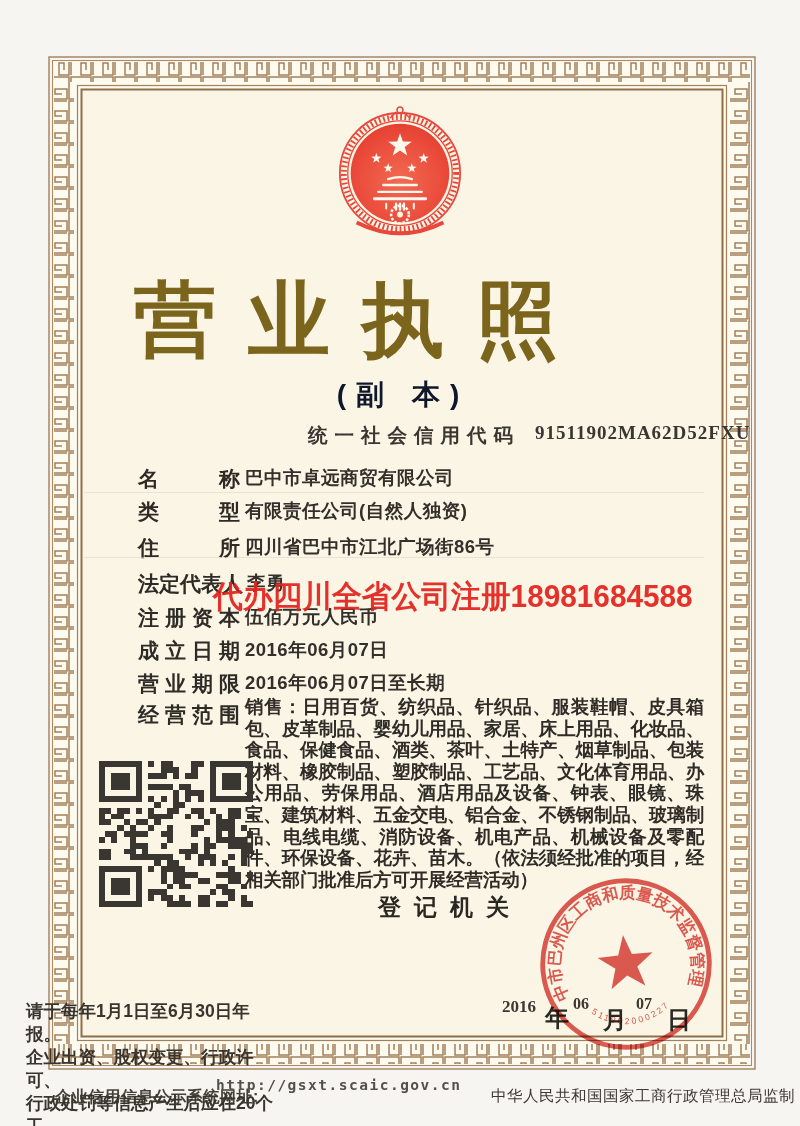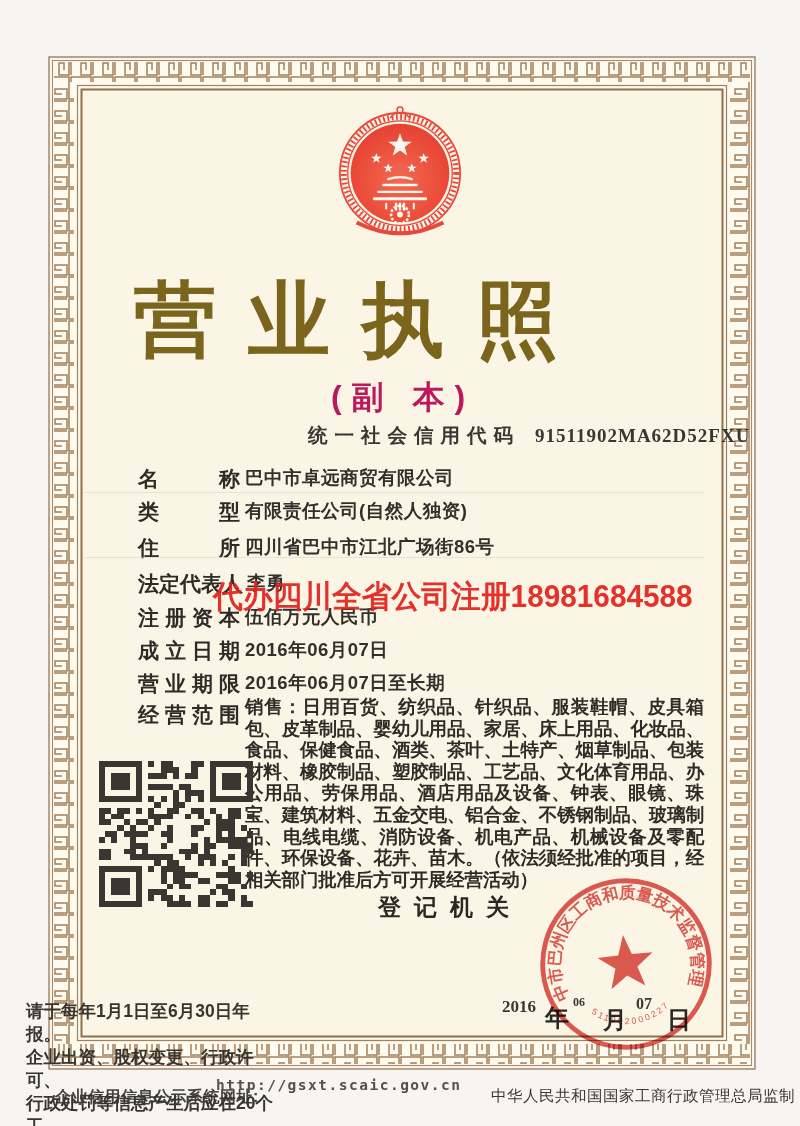--- a/index.html
+++ b/index.html
@@ -15,23 +15,23 @@
   
   #emblem{left:331px;top:104px;}
   
   #title{
     left:0;top:270px;width:692px;text-align:center;
     font-size:82px;font-weight:800;color:#7b651c;
     letter-spacing:32px;text-indent:32px;line-height:100px;white-space:nowrap;
   }
   #subtitle{
     left:0;top:376px;width:796px;text-align:center;
-    font-size:32px;font-weight:700;color:#be185d;letter-spacing:10px;text-indent:10px;
+    font-size:28px;font-weight:700;color:#0f172a;letter-spacing:10px;text-indent:10px;
   }
-  #code-line{left:308px;top:422px;display:flex;align-items:center;gap:15px;white-space:nowrap;}
+  #code-line{left:308px;top:422px;display:flex;align-items:flex-start;gap:15px;white-space:nowrap;}
   #code-label{font-size:19.5px;font-weight:700;letter-spacing:7px;color:#3a3632;}
   #code-value{font-family:"Liberation Serif",serif;font-size:19px;font-weight:600;letter-spacing:1px;color:#3a3632;}
   
   .row{position:absolute;left:138px;height:26px;}
   .row .lbl{display:flex;justify-content:space-between;width:102px;
     font-size:21px;font-weight:700;color:#2e2a26;}
   .row .val{position:absolute;left:107px;top:0;white-space:nowrap;
     font-size:18.5px;font-weight:700;color:#332f2b;letter-spacing:.5px;}
   .row .val.shift{left:109px;}
   #row-0{top:465px}#row-1{top:498px}#row-2{top:534px}#row-3{top:570px}
@@ -47,21 +47,21 @@
     font-size:31px;font-weight:700;color:#e4231d;opacity:.93;
     transform:scaleX(.96);transform-origin:left top;
   }
   
   #qr{left:99px;top:761px;}
   
   #registrar{left:378px;top:892px;font-size:23px;font-weight:700;letter-spacing:13px;color:#2b2723;white-space:nowrap;}
   #seal{left:534px;top:872px;transform:rotate(-6deg);mix-blend-mode:multiply;opacity:.9;z-index:5;}
   .date-num{font-family:"Liberation Serif",serif;font-weight:600;color:#3b3733;}
   #d-year{left:502px;top:997px;font-size:17px;}
-  #d-month{left:573px;top:995px;font-size:12px;}
+  #d-month{left:573px;top:995px;font-size:16px;}
   #d-day{left:636px;top:995px;font-size:16px;}
   .date-char{font-size:24px;font-weight:700;color:#2b2723;}
   #c-year{left:545px;top:1002px;}
   #c-month{left:603px;top:1004px;}
   #c-day{left:667px;top:1004px;}
   
   #notice{left:26px;top:1000px;width:255px;z-index:4;
     font-size:17.5px;line-height:23px;font-weight:700;color:#39342e;}
   #site-url{left:216px;top:1077px;z-index:4;
     font-family:"DejaVu Sans Mono",monospace;font-size:14.5px;font-weight:600;

